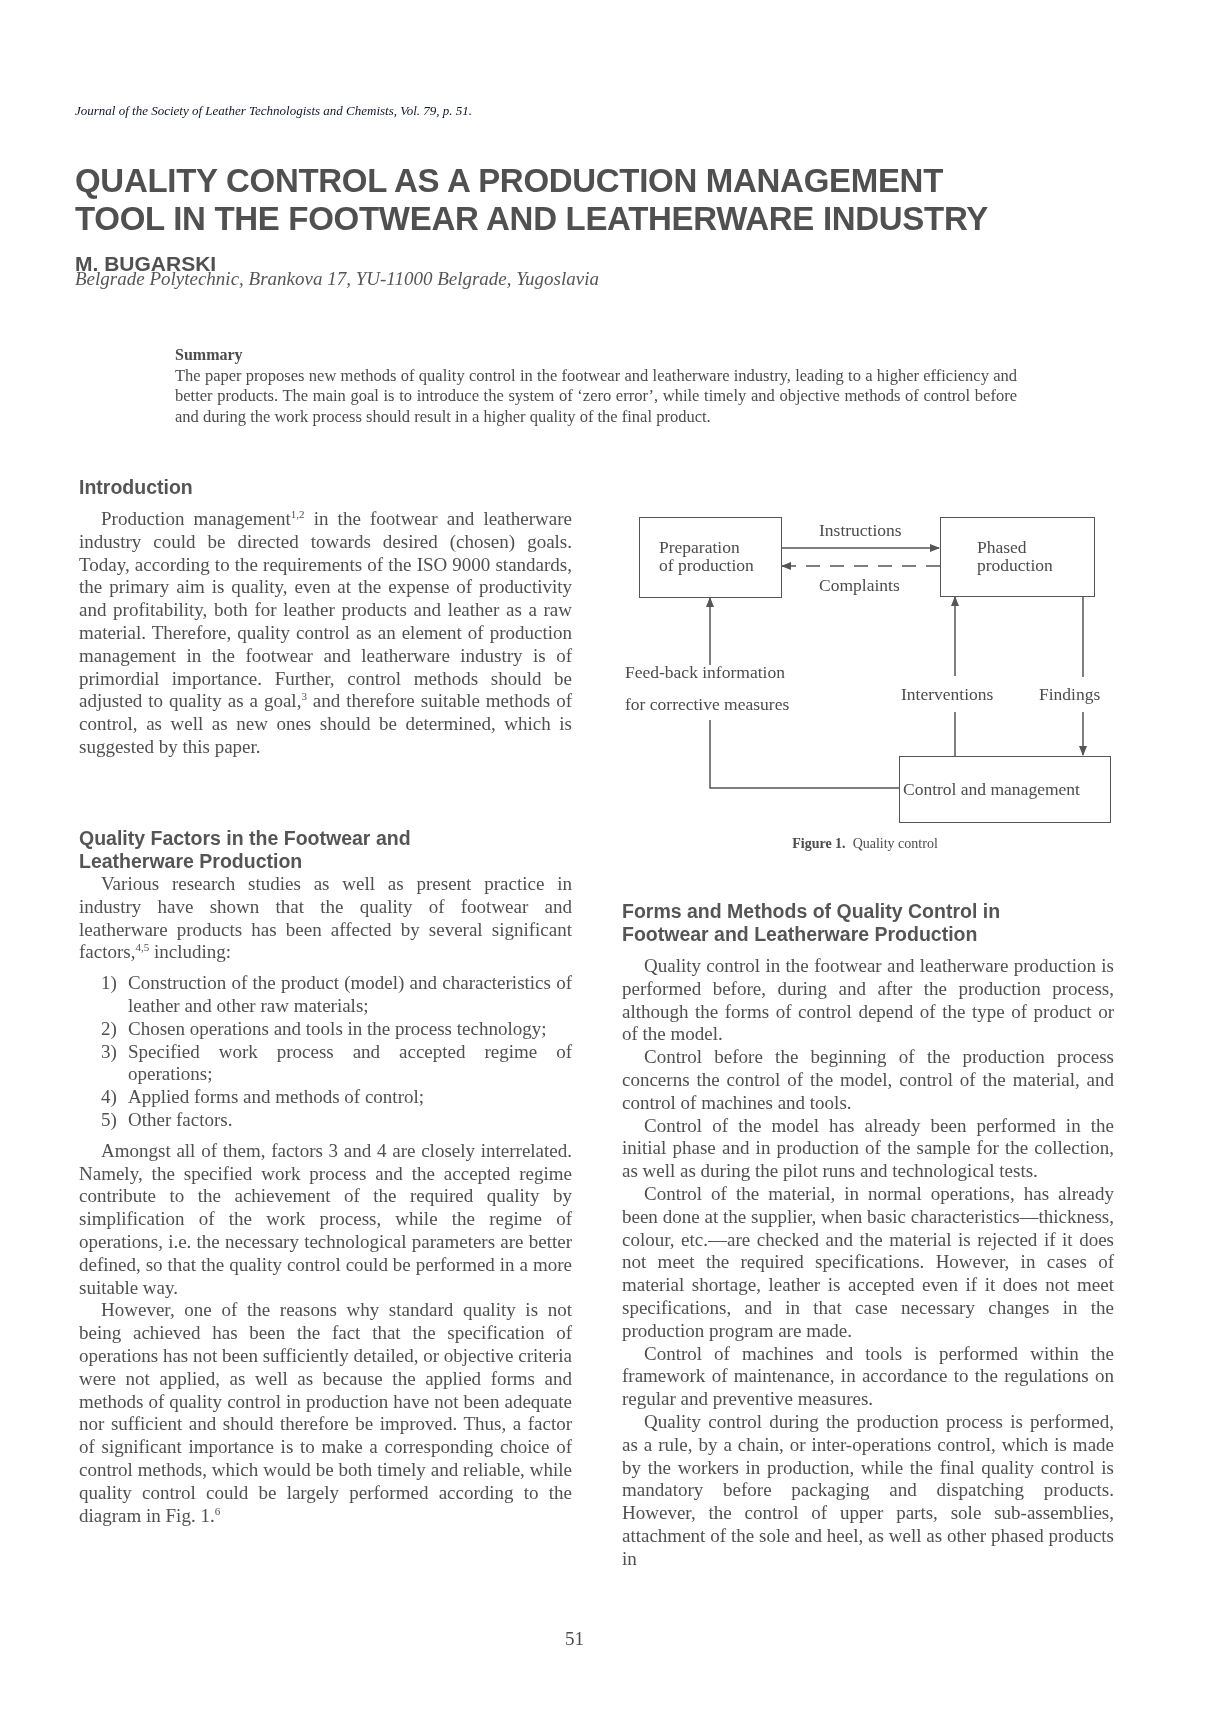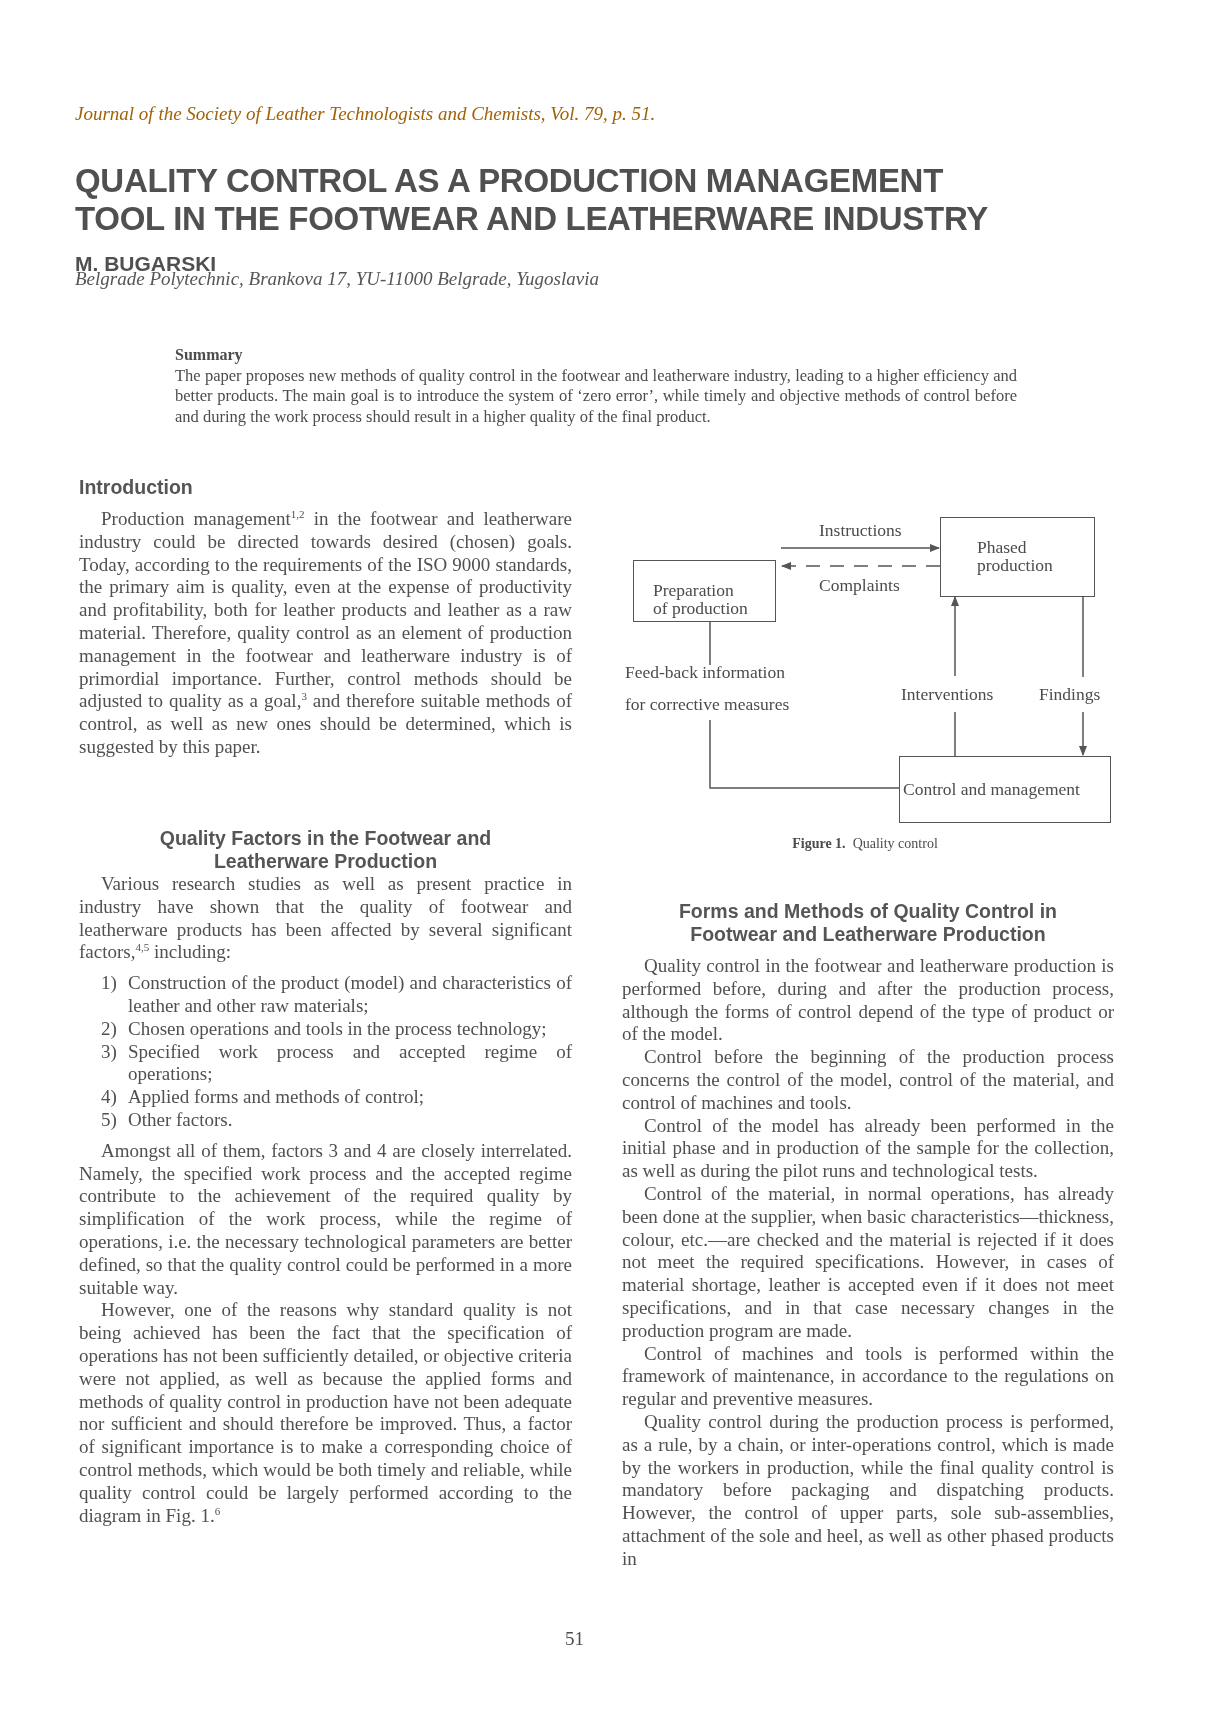--- a/index.html
+++ b/index.html
@@ -3,21 +3,21 @@
 <meta charset="utf-8">
 <style>
   html, body { margin: 0; padding: 0; background: #ffffff; }
   body {
     width: 1208px; height: 1718px; position: relative; overflow: hidden;
     color: #4a4a4a;
     font-family: "Liberation Serif", "DejaVu Serif", serif;
   }
   .abs { position: absolute; }
   .journal {
-    left: 75px; top: 103px; font-size: 19px; font-style: italic; color: #a16207;
+    left: 75px; top: 103px; font-size: 13px; font-style: italic; color: #0f172a;
     letter-spacing: 0px;
   }
   .title {
     left: 75px; top: 162px; width: 1080px;
     font-family: "Liberation Sans", "DejaVu Sans", sans-serif;
     font-weight: bold; font-size: 33px; line-height: 38px; color: #505050;
     letter-spacing: -0.3px;
   }
   .author {
     left: 75px; top: 252px;
@@ -27,21 +27,21 @@
   .affil {
     left: 75px; top: 268px; font-size: 19px; font-style: italic; color: #555;
   }
   .summary {
     left: 175px; top: 345px; width: 842px; font-size: 16.5px; line-height: 20.5px;
     text-align: justify; color: #4c4c4c;
   }
   .summary .sum-head { font-weight: bold; display: block; font-size: 16px; }
   .h-sans {
     font-family: "Liberation Sans", "DejaVu Sans", sans-serif;
-    font-weight: bold; font-size: 19.5px; line-height: 23px; color: #555; text-align: center;
+    font-weight: bold; font-size: 19.5px; line-height: 23px; color: #555;
   }
   .col { font-size: 19px; line-height: 22.8px; text-align: justify; color: #505050; }
   .col p { margin: 0; text-indent: 22px; }
   .left-col { left: 79px; width: 493px; }
   .right-col { left: 622px; width: 492px; }
   ol.factors { list-style: none; margin: 8px 0 8px 0; padding: 0 0 0 22px; }
   ol.factors li { display: flex; }
   ol.factors li .num { width: 27px; flex: none; }
   ol.factors li .txt { flex: 1; text-align: justify; }
   sup { font-size: 11px; line-height: 0; }
@@ -124,21 +124,21 @@
     <polyline points="289,288 100,288 100,220" fill="none" stroke="#555" stroke-width="1.5"></polyline>
     <line x1="100" y1="165" x2="100" y2="98" stroke="#555" stroke-width="1.5" marker-end="url(#ah)"></line>
 
     <line x1="345" y1="256" x2="345" y2="212" stroke="#555" stroke-width="1.5"></line>
     <line x1="345" y1="176" x2="345" y2="97" stroke="#555" stroke-width="1.5" marker-end="url(#ah)"></line>
 
     <line x1="473" y1="96" x2="473" y2="177" stroke="#555" stroke-width="1.5"></line>
     <line x1="473" y1="212" x2="473" y2="255" stroke="#555" stroke-width="1.5" marker-end="url(#ah)"></line>
   </svg>
 
-  <div class="dbox" style="left:23px; top:17px; width:143px; height:62px;margin-top:43px;">
+  <div class="dbox" style="left:29px; top:17px; width:143px; height:81px;">
     <div class="dlabel" style="left:19px; top:20px;">Preparation</div>
     <div class="dlabel" style="left:19px; top:38px;">of production</div>
   </div>
 
   <div class="dbox" style="left:330px; top:17px; width:155px; height:80px;">
     <div class="dlabel" style="left:36px; top:20px;">Phased</div>
     <div class="dlabel" style="left:36px; top:38px;">production</div>
   </div>
 
   <div class="dbox" style="left:289px; top:256px; width:212px; height:67px;">

